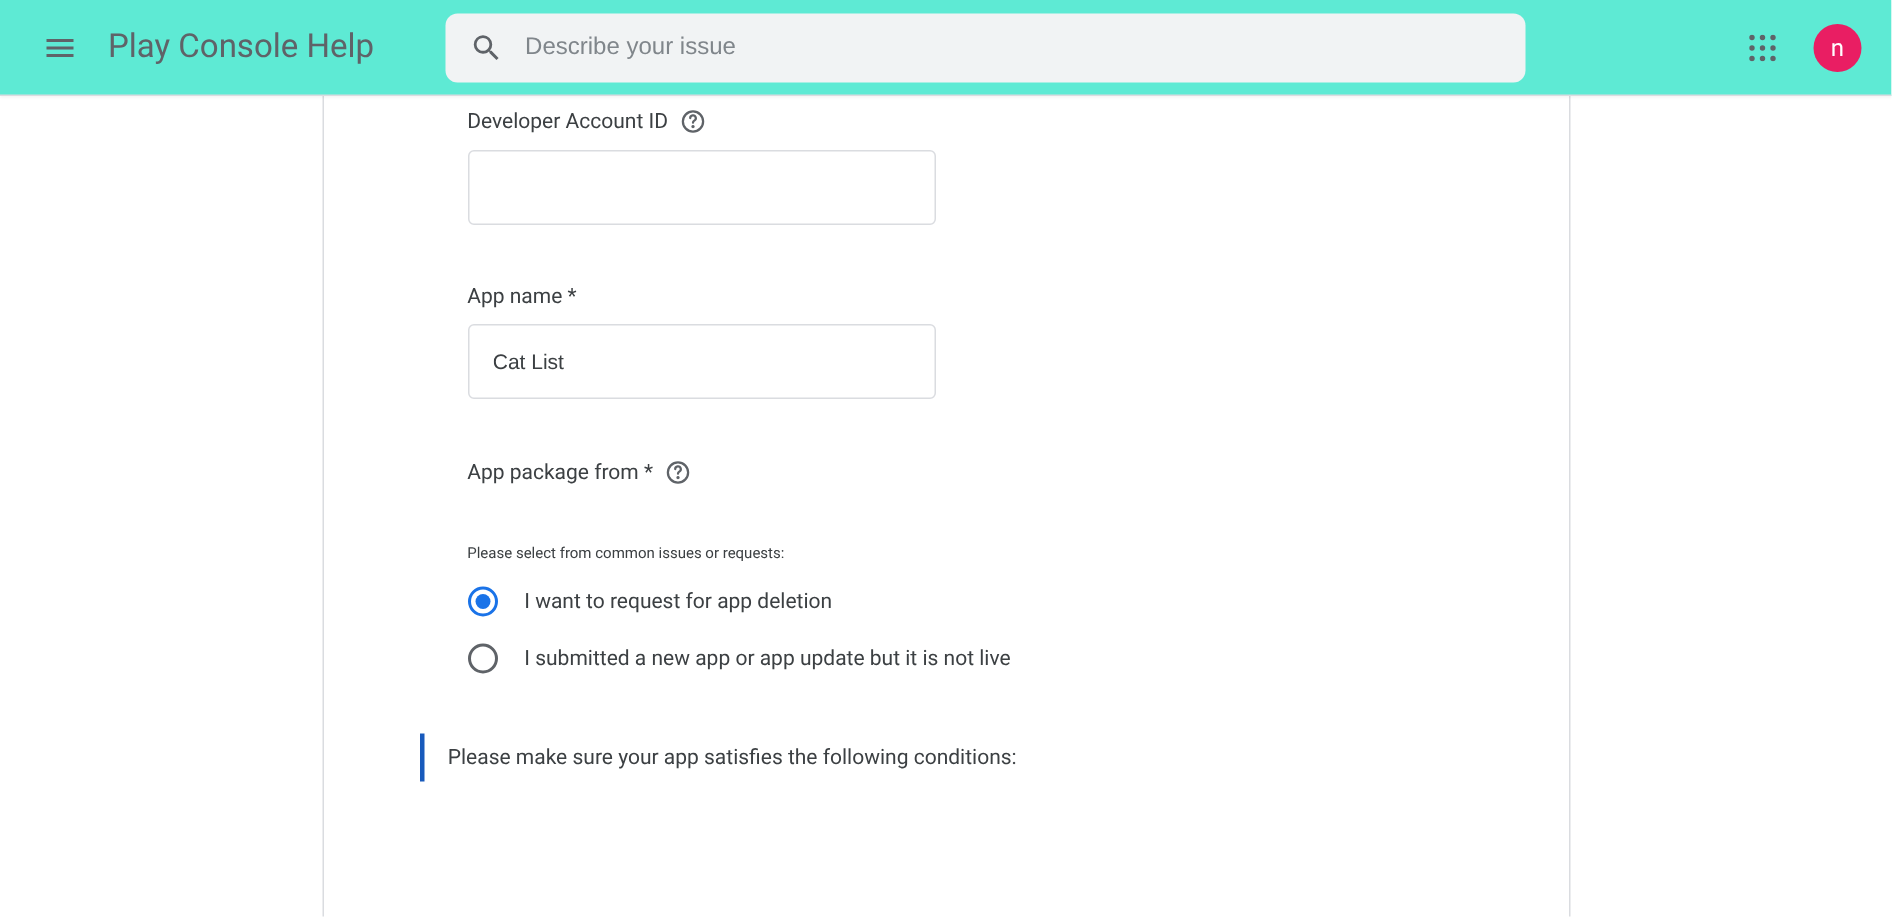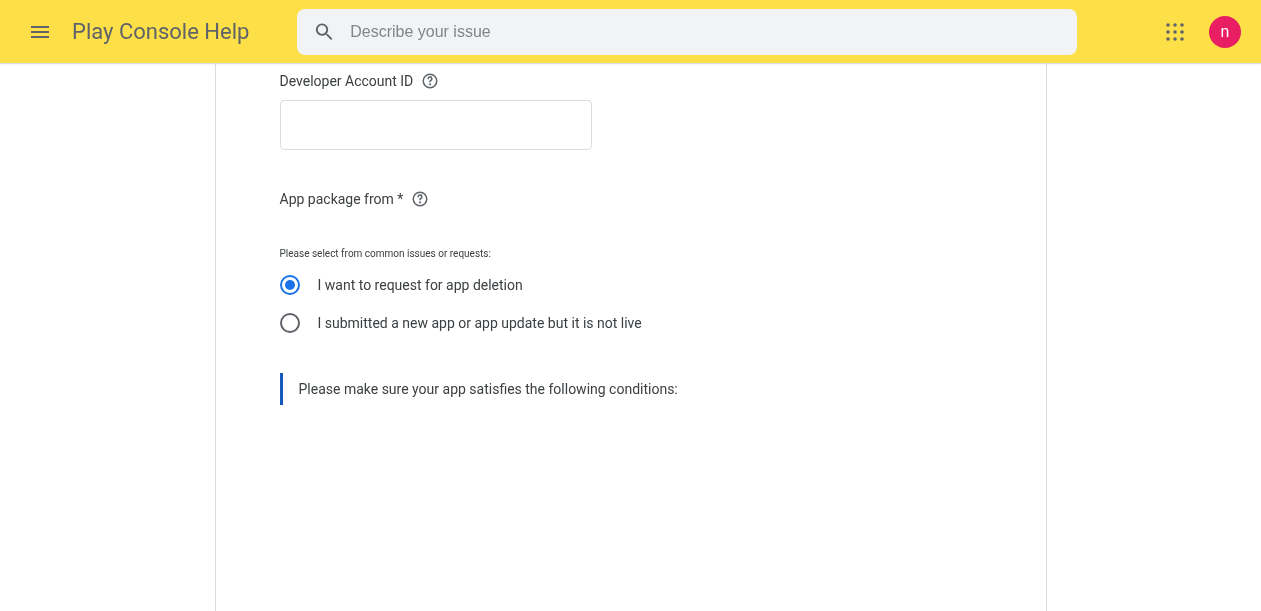--- a/index.html
+++ b/index.html
@@ -15,21 +15,21 @@
       height: 611px;
       overflow: hidden;
     }
     .header {
       display: flex;
       align-items: center;
       height: 64px;
       padding: 0 16px;
       border-bottom: 1px solid #dadce0;
       box-shadow: 0 1px 2px rgba(0,0,0,0.05);
-      background: #fde047;
+      background: #5eead4;
       position: relative;
       z-index: 10;
     }
     .menu-btn {
       width: 48px;
       height: 48px;
       display: flex;
       align-items: center;
       justify-content: center;
       cursor: pointer;
@@ -41,21 +41,21 @@
     }
     .product-title {
       font-size: 22px;
       color: #5f6368;
       margin-left: 8px;
       font-weight: 400;
     }
     .search-container {
       margin-left: 48px;
       flex: 0 0 auto;
-      width: 780px;
+      width: 720px;
       height: 46px;
       background: #f1f3f4;
       border-radius: 8px;
       display: flex;
       align-items: center;
       padding: 0 16px;
     }
     .search-icon-svg {
       width: 24px;
       height: 24px;
@@ -111,20 +111,21 @@
     .card {
       width: 832px;
       border-left: 1px solid #dadce0;
       border-right: 1px solid #dadce0;
       min-height: 800px;
       padding: 0 64px;
       background: #fff;
     }
     .form-group {
       margin-bottom: 40px;
+      margin-left: 32px;
     }
     .label-row {
       display: flex;
       align-items: center;
       margin-bottom: 10px;
     }
     .label-text {
       font-size: 14px;
       color: #3c4043;
     }
@@ -244,20 +245,26 @@
           <svg class="help-icon" viewBox="0 0 24 24">
             <circle cx="12" cy="12" r="9" stroke="#5f6368" stroke-width="2" fill="none"></circle>
             <path d="M9.5 9a2.5 2.5 0 1 1 3.5 2.3c-.8.4-1 1-1 1.7" stroke="#5f6368" stroke-width="2" fill="none" stroke-linecap="round"></path>
             <circle cx="12" cy="16.5" r="1" fill="#5f6368"></circle>
           </svg>
         </span>
       </div>
       <input class="text-input" type="text" value="" style="">
     </div>
 
+    <div class="form-group">
+      <div class="label-row">
+        <span class="label-text">App name *</span>
+      </div>
+      <input class="text-input" type="text" value="Cat List" style="">
+    </div>
 
     <div class="form-group">
       <div class="label-row">
         <span class="label-text">App package from *</span>
         <span class="help-icon-wrap">
           <svg class="help-icon" viewBox="0 0 24 24">
             <circle cx="12" cy="12" r="9" stroke="#5f6368" stroke-width="2" fill="none"></circle>
             <path d="M9.5 9a2.5 2.5 0 1 1 3.5 2.3c-.8.4-1 1-1 1.7" stroke="#5f6368" stroke-width="2" fill="none" stroke-linecap="round"></path>
             <circle cx="12" cy="16.5" r="1" fill="#5f6368"></circle>
           </svg>

